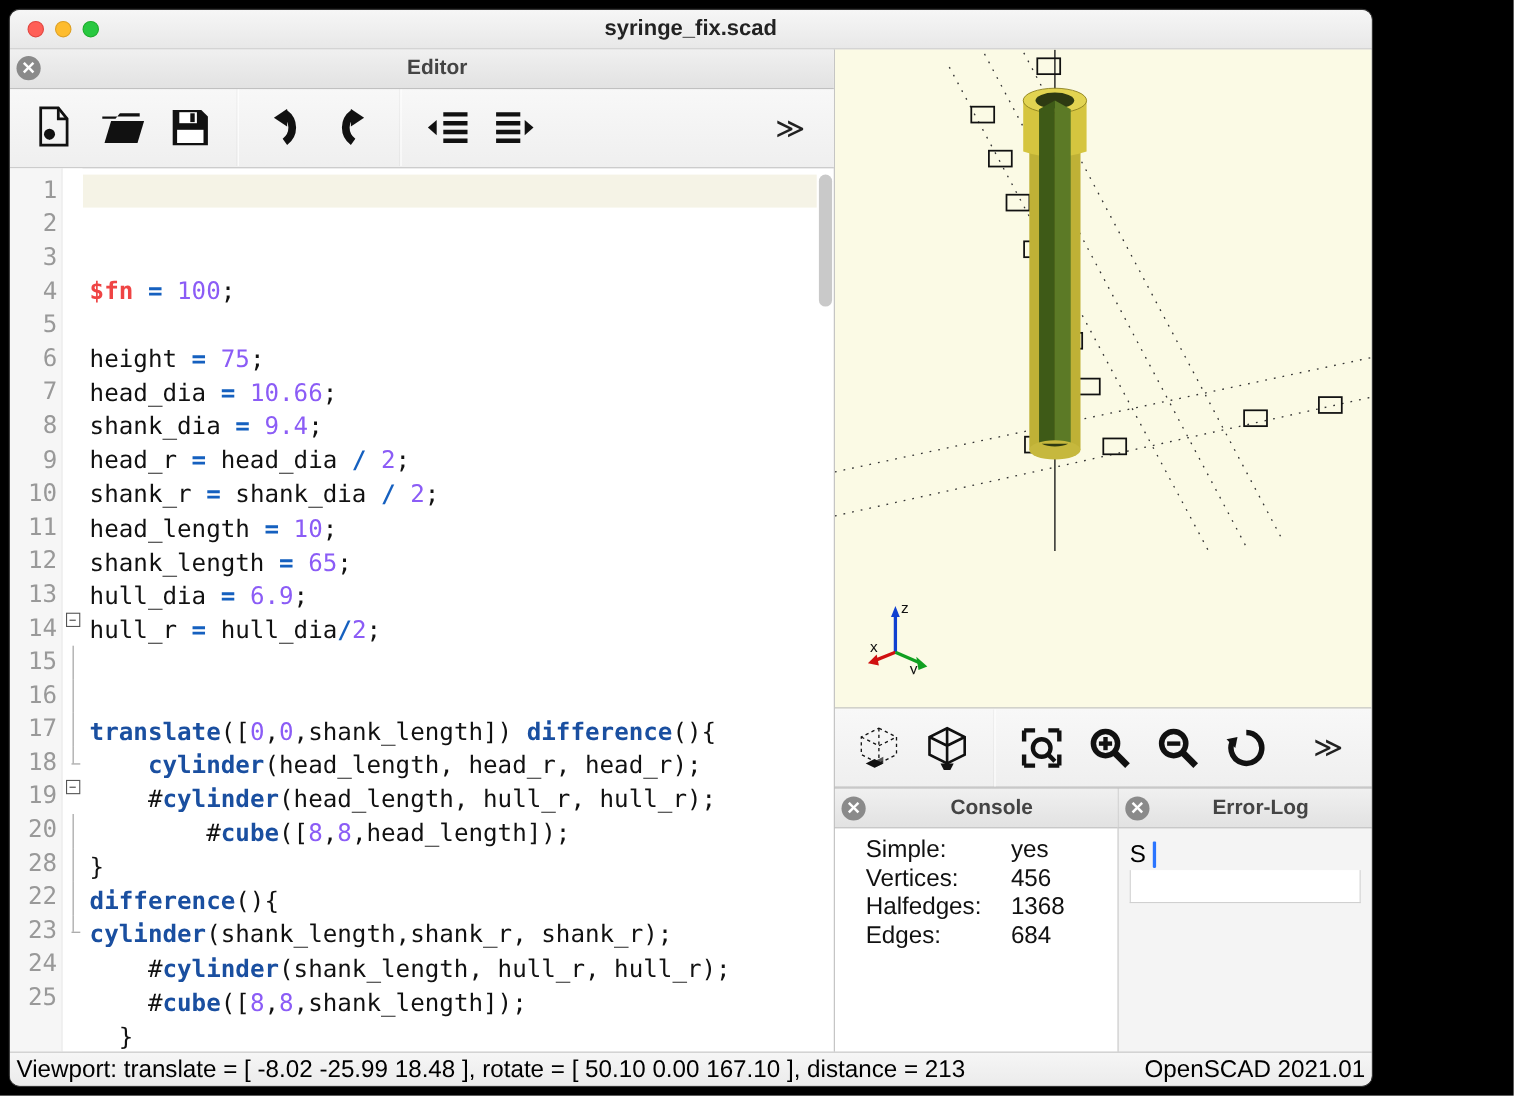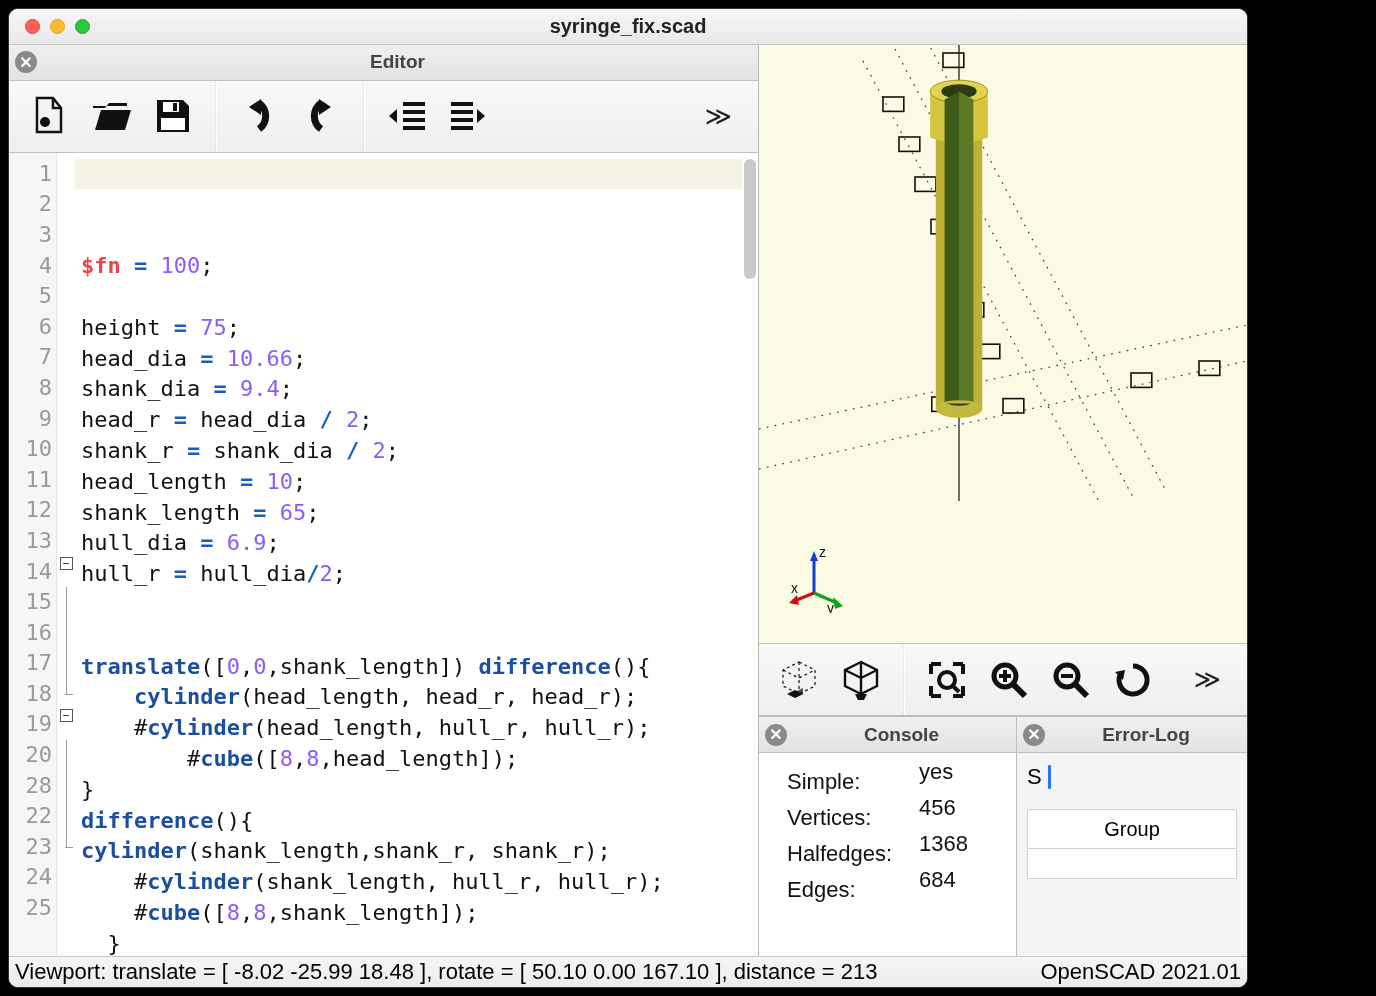--- a/index.html
+++ b/index.html
@@ -225,21 +225,21 @@
   .errorlog-panel { flex:1; }
   .console-body {
     flex:1;
     background:#fff;
     padding:6px 10px;
     font-size:22px;
     color:#111;
     overflow:hidden;
   }
   .cons-row { display:flex; }
-  .cons-label { width:150px; padding-left:18px;margin-top:10px;}
+  .cons-label { width:150px; padding-left:18px;}
   .cons-val { }
   .errorlog-body {
     flex:1;
     background:#f4f4f4;
     padding:10px;
   }
   .err-search {
     width:30px;height:28px;
     display:flex;align-items:center;
     gap:6px;
@@ -609,21 +609,20 @@
         <div class="errorlog-panel">
           <div class="panel-tab">
             <div class="close">✕</div>
             <div class="label">Error-Log</div>
           </div>
           <div class="errorlog-body">
             <div class="err-search">
               <span>S</span>
               <span class="cursor"></span>
             </div>
-            <div class="err-table-head">Group</div>
             <div class="err-table-body"></div>
           </div>
         </div>
       </div>
     </div>
   </div>
 
   <div class="statusbar">
     <span>Viewport: translate = [ -8.02 -25.99 18.48 ], rotate = [ 50.10 0.00 167.10 ], distance = 213</span>
     <span class="version">OpenSCAD 2021.01</span>

